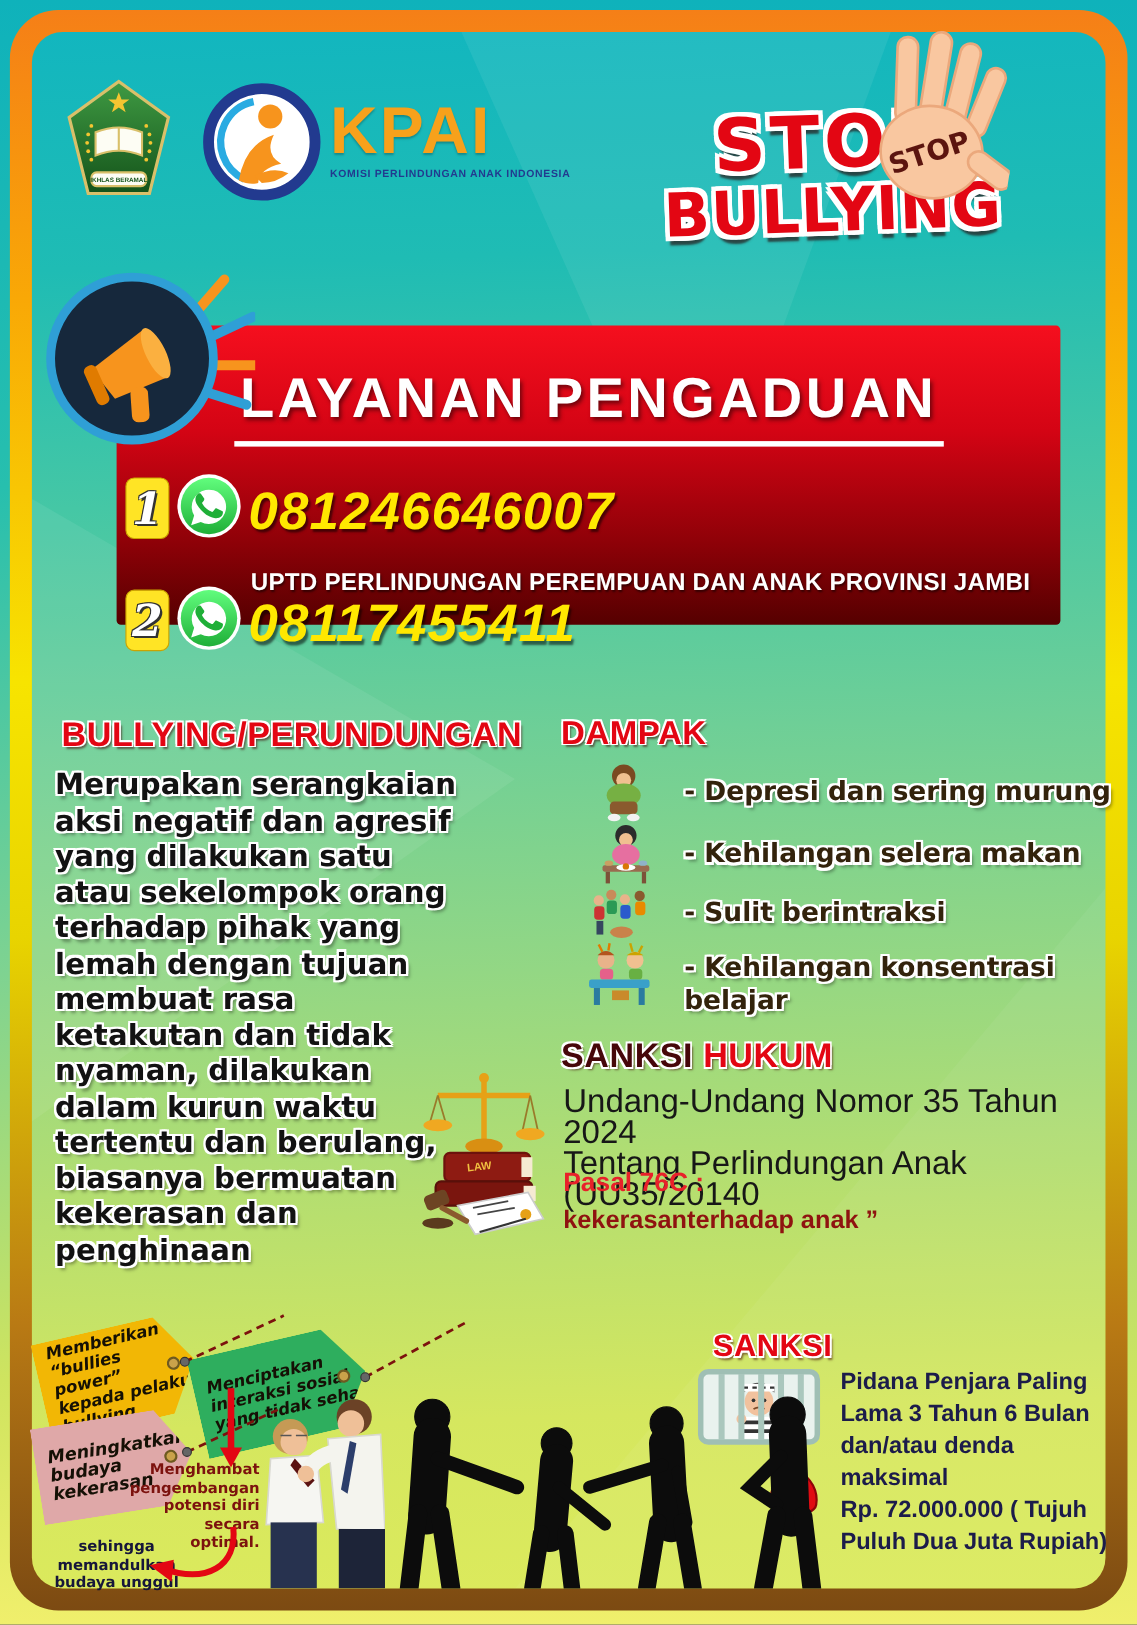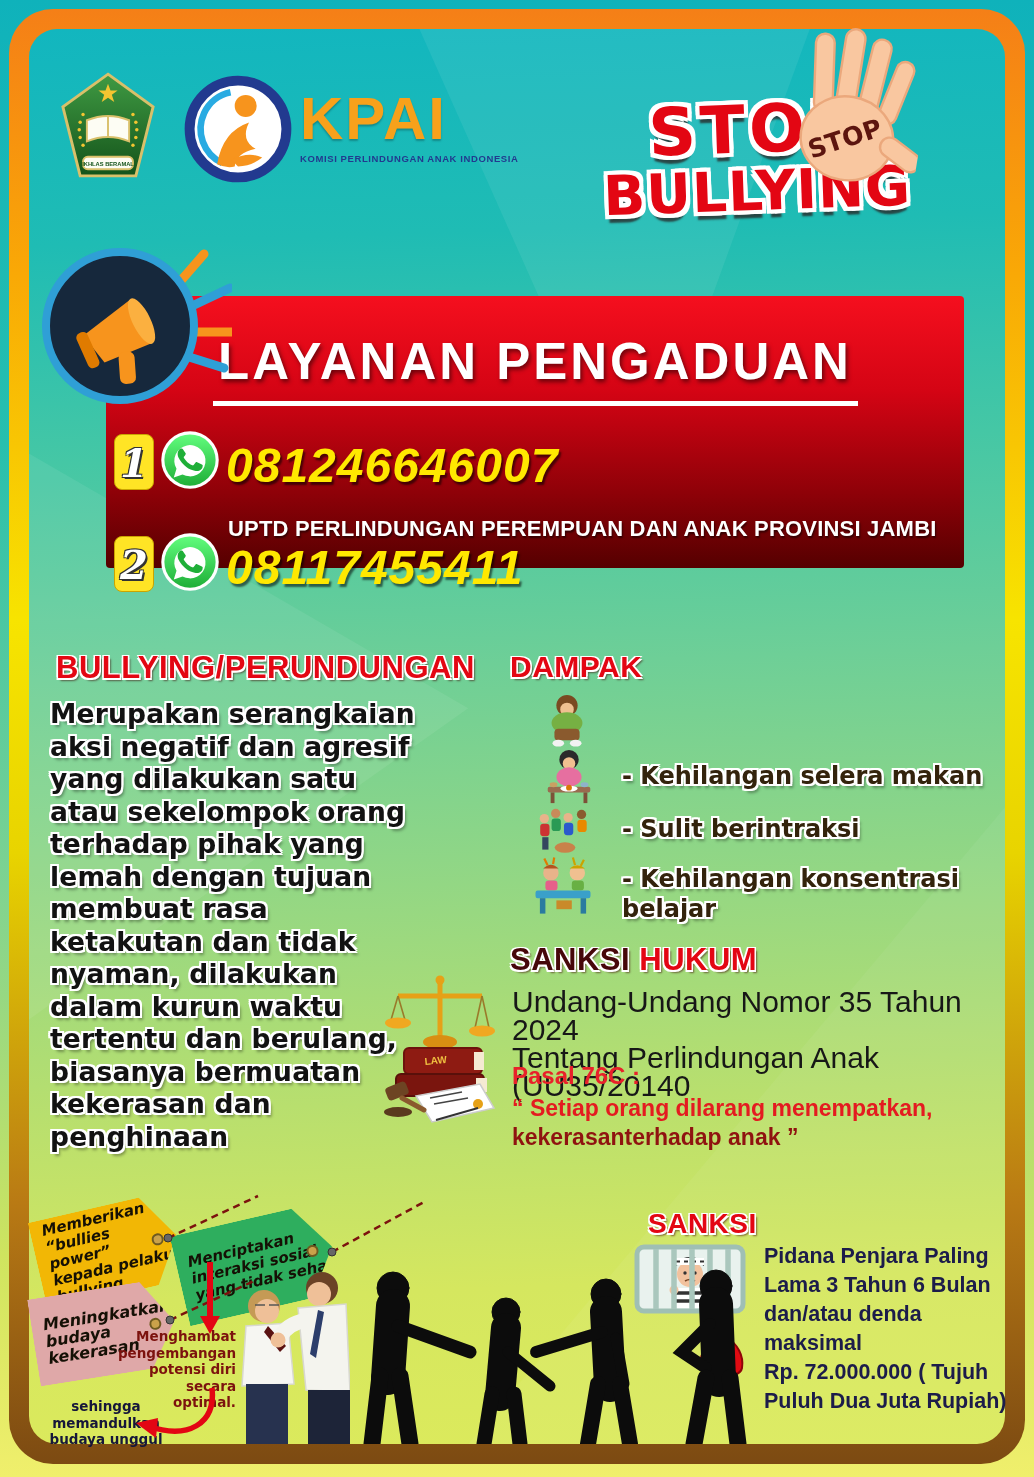--- a/index.html
+++ b/index.html
@@ -241,20 +241,21 @@
     <div class="abs red-head" style="left:510px;top:650px;font-size:30px">DAMPAK</div>
 
     <svg class="abs" style="left:538px;top:692px" width="58" height="58" viewBox="0 0 60 60">
       <circle cx="30" cy="14" r="11" fill="#7a4a21"></circle>
       <circle cx="30" cy="18" r="7" fill="#f0c090"></circle>
       <ellipse cx="30" cy="32" rx="16" ry="11" fill="#76b043"></ellipse>
       <rect x="17" y="38" width="26" height="12" rx="4" fill="#8a5a2e"></rect>
       <ellipse cx="21" cy="53" rx="6" ry="3.5" fill="#f2f2f2"></ellipse>
       <ellipse cx="39" cy="53" rx="6" ry="3.5" fill="#f2f2f2"></ellipse>
     </svg>
+    <div class="abs outlined-body dampak-item" style="left:622px;top:704px">- Depresi dan sering murung</div>
 
     <svg class="abs" style="left:540px;top:748px" width="58" height="58" viewBox="0 0 60 60">
       <circle cx="30" cy="12" r="10" fill="#2b2b2b"></circle>
       <circle cx="30" cy="16" r="6.5" fill="#f0c090"></circle>
       <ellipse cx="30" cy="30" rx="13" ry="10" fill="#e66fa0"></ellipse>
       <rect x="8" y="40" width="44" height="6" rx="2" fill="#9a6b4f"></rect>
       <rect x="11" y="46" width="4" height="11" fill="#7c5138"></rect>
       <rect x="45" y="46" width="4" height="11" fill="#7c5138"></rect>
       <ellipse cx="30" cy="42" rx="9" ry="3" fill="#ffffff"></ellipse>
       <circle cx="30" cy="41" r="3" fill="#d97706"></circle>
@@ -299,21 +300,20 @@
 belajar</div>
 
     <div class="abs red-head" style="left:510px;top:942px;font-size:31px">
       <span class="dh-dark">SANKSI</span>
       <span>HUKUM</span>
     </div>
     <div class="abs law-lines preline" style="left:512px;top:988px">Undang-Undang Nomor 35 Tahun 2024
 Tentang Perlindungan Anak (UU35/20140</div>
     <div class="abs pasal" style="left:512px;top:1062px">Pasal 76C :</div>
     <div class="abs quote" style="left:512px;top:1094px">
-      <div class="q-bright">“ Setiap orang dilarang menempatkan,</div>
       <div class="q-dark">kekerasanterhadap anak ”</div>
     </div>
 
     <div class="abs red-head" style="left:648px;top:1208px;font-size:28px">SANKSI</div>
     <svg class="abs" style="left:634px;top:1244px" width="112" height="70" viewBox="0 0 112 70">
       <rect x="3" y="3" width="106" height="64" rx="7" fill="#e9f2ee" stroke="#9fbfb4" stroke-width="5"></rect>
       <circle cx="56" cy="30" r="13" fill="#f2c29e"></circle>
       <path d="M42,22 Q56,12 70,22 L70,18 Q56,8 42,18 Z" fill="#333"></path>
       <rect x="42" y="14" width="28" height="7" fill="#fff"></rect>
       <line x1="42" y1="17.5" x2="70" y2="17.5" stroke="#333" stroke-width="2" stroke-dasharray="4 4"></line>

